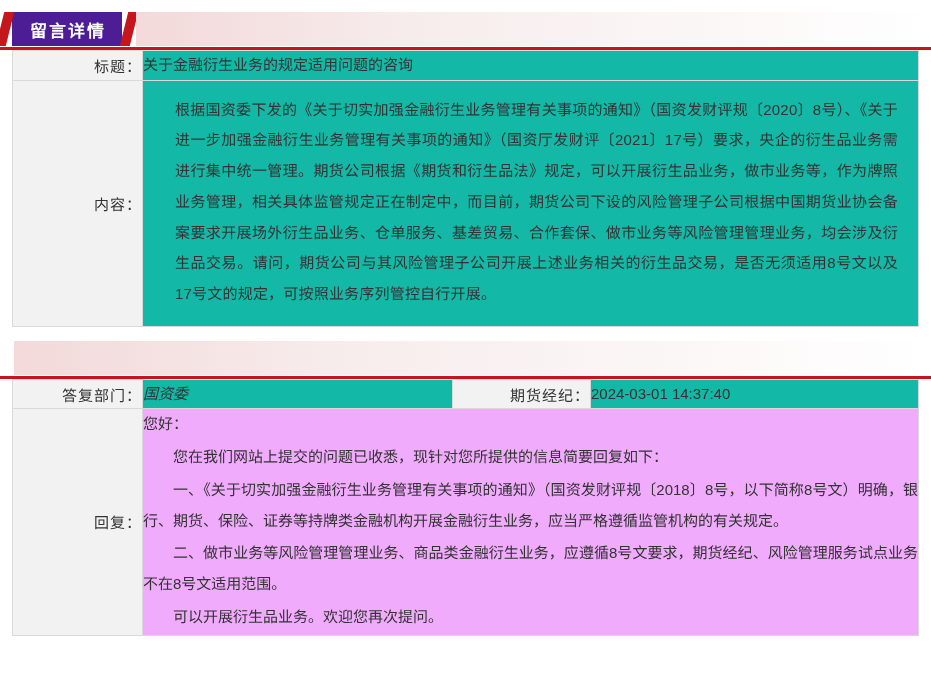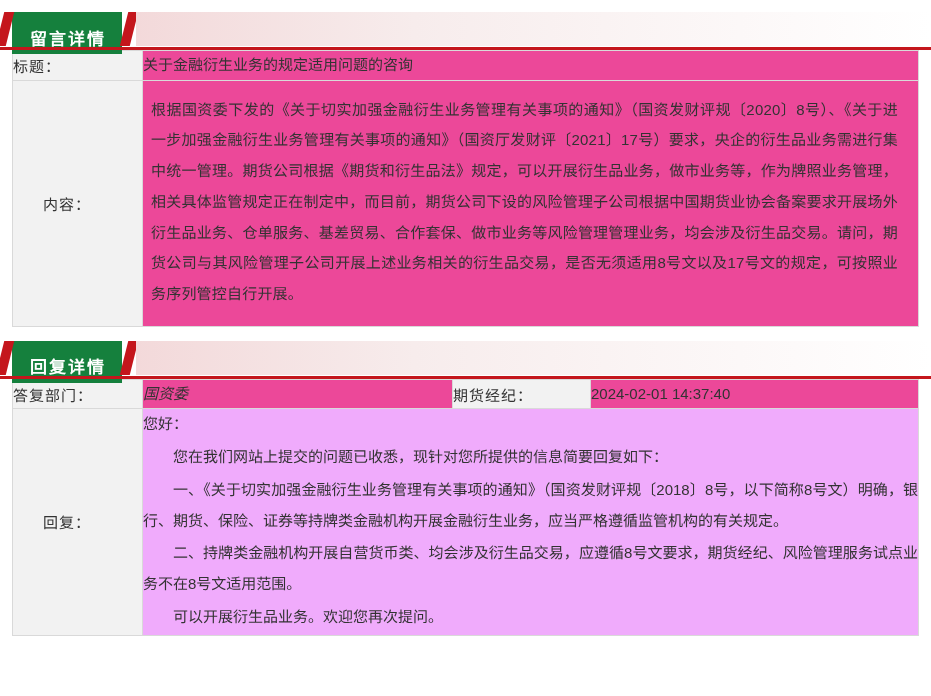--- a/index.html
+++ b/index.html
@@ -24,28 +24,28 @@
   .section-header {
     position: relative;
     height: 42px;
     margin: 8px 0 0 0;
     padding: 0;
     display: flex;
     align-items: stretch;
   }
   .section-header .ribbon {
     position: relative;
-    background: #15803d;
+    background: #4c1d95;
     color: #ffffff;
     font-size: 17px;
     font-weight: bold;
     letter-spacing: 2px;
     display: flex;
     align-items: center;
-    padding: 8px 16px 0 18px;
+    padding: 0 16px 0 18px;
     height: 34px;
     margin-left: 12px;
     margin-top: 4px;
   }
   .section-header .ribbon::before {
     content: "";
     position: absolute;
     left: -12px;
     top: 0;
     width: 10px;
@@ -97,39 +97,39 @@
     table-layout: fixed;
   }
   .info-table td {
     border: 1px solid #d9d9d9;
     vertical-align: middle;
     padding: 0;
   }
   .cell-label {
     width: 130px;
     background: #f2f2f2;
-    text-align: left;
+    text-align: right;
     font-size: 15px;
     color: #333333;
     padding: 12px 6px;
     letter-spacing: 1px;
   }
   .cell-label.tall {
     vertical-align: middle;
     padding-left: 30px;
   }
   .cell-value {
-    background: #ec4899;
+    background: #14b8a6;
     font-size: 15px;
     color: #333333;
     padding: 12px 18px;
     line-height: 1.9;
   }
   .cell-value.body {
-    padding: 14px 20px 16px 8px;
+    padding: 14px 20px 16px 32px;
     text-align: justify;
     line-height: 2.05;
     letter-spacing: 0.2px;
     margin-top: 36px;
   }
   .cell-label.reply-time {
     width: 138px;
   }
   .cell-value.dept {
     width: 310px;
@@ -172,45 +172,44 @@
         <td class="cell-value">关于金融衍生业务的规定适用问题的咨询</td>
       </tr>
       <tr>
         <td class="cell-label tall">内容：</td>
         <td class="cell-value body">根据国资委下发的《关于切实加强金融衍生业务管理有关事项的通知》（国资发财评规〔2020〕8号）、《关于进一步加强金融衍生业务管理有关事项的通知》（国资厅发财评〔2021〕17号）要求，央企的衍生品业务需进行集中统一管理。期货公司根据《期货和衍生品法》规定，可以开展衍生品业务，做市业务等，作为牌照业务管理，相关具体监管规定正在制定中，而目前，期货公司下设的风险管理子公司根据中国期货业协会备案要求开展场外衍生品业务、仓单服务、基差贸易、合作套保、做市业务等风险管理管理业务，均会涉及衍生品交易。请问，期货公司与其风险管理子公司开展上述业务相关的衍生品交易，是否无须适用8号文以及17号文的规定，可按照业务序列管控自行开展。</td>
       </tr>
     </tbody>
   </table>
 
   <div class="section-header">
-    <div class="ribbon">回复详情</div>
     <div class="tail"></div>
     <div class="underline"></div>
   </div>
 
   <table class="info-table">
     <colgroup>
       <col style="width:130px">
       <col style="width:310px">
       <col style="width:138px">
       <col>
     </colgroup>
     <tbody>
       <tr>
         <td class="cell-label">答复部门：</td>
         <td class="cell-value dept">国资委</td>
         <td class="cell-label reply-time">期货经纪：</td>
-        <td class="cell-value">2024-02-01 14:37:40</td>
+        <td class="cell-value">2024-03-01 14:37:40</td>
       </tr>
       <tr>
         <td class="cell-label tall">回复：</td>
         <td class="reply-body" colspan="3">
           <p>您好：</p>
           <p class="indent">您在我们网站上提交的问题已收悉，现针对您所提供的信息简要回复如下：</p>
           <p class="indent">一、《关于切实加强金融衍生业务管理有关事项的通知》（国资发财评规〔2018〕8号，以下简称8号文）明确，银行、期货、保险、证券等持牌类金融机构开展金融衍生业务，应当严格遵循监管机构的有关规定。</p>
-          <p class="indent">二、持牌类金融机构开展自营货币类、均会涉及衍生品交易，应遵循8号文要求，期货经纪、风险管理服务试点业务不在8号文适用范围。</p>
+          <p class="indent">二、做市业务等风险管理管理业务、商品类金融衍生业务，应遵循8号文要求，期货经纪、风险管理服务试点业务不在8号文适用范围。</p>
           <p class="indent">可以开展衍生品业务。欢迎您再次提问。</p>
         </td>
       </tr>
     </tbody>
   </table>
 
 </div>
 
 </body></html>

